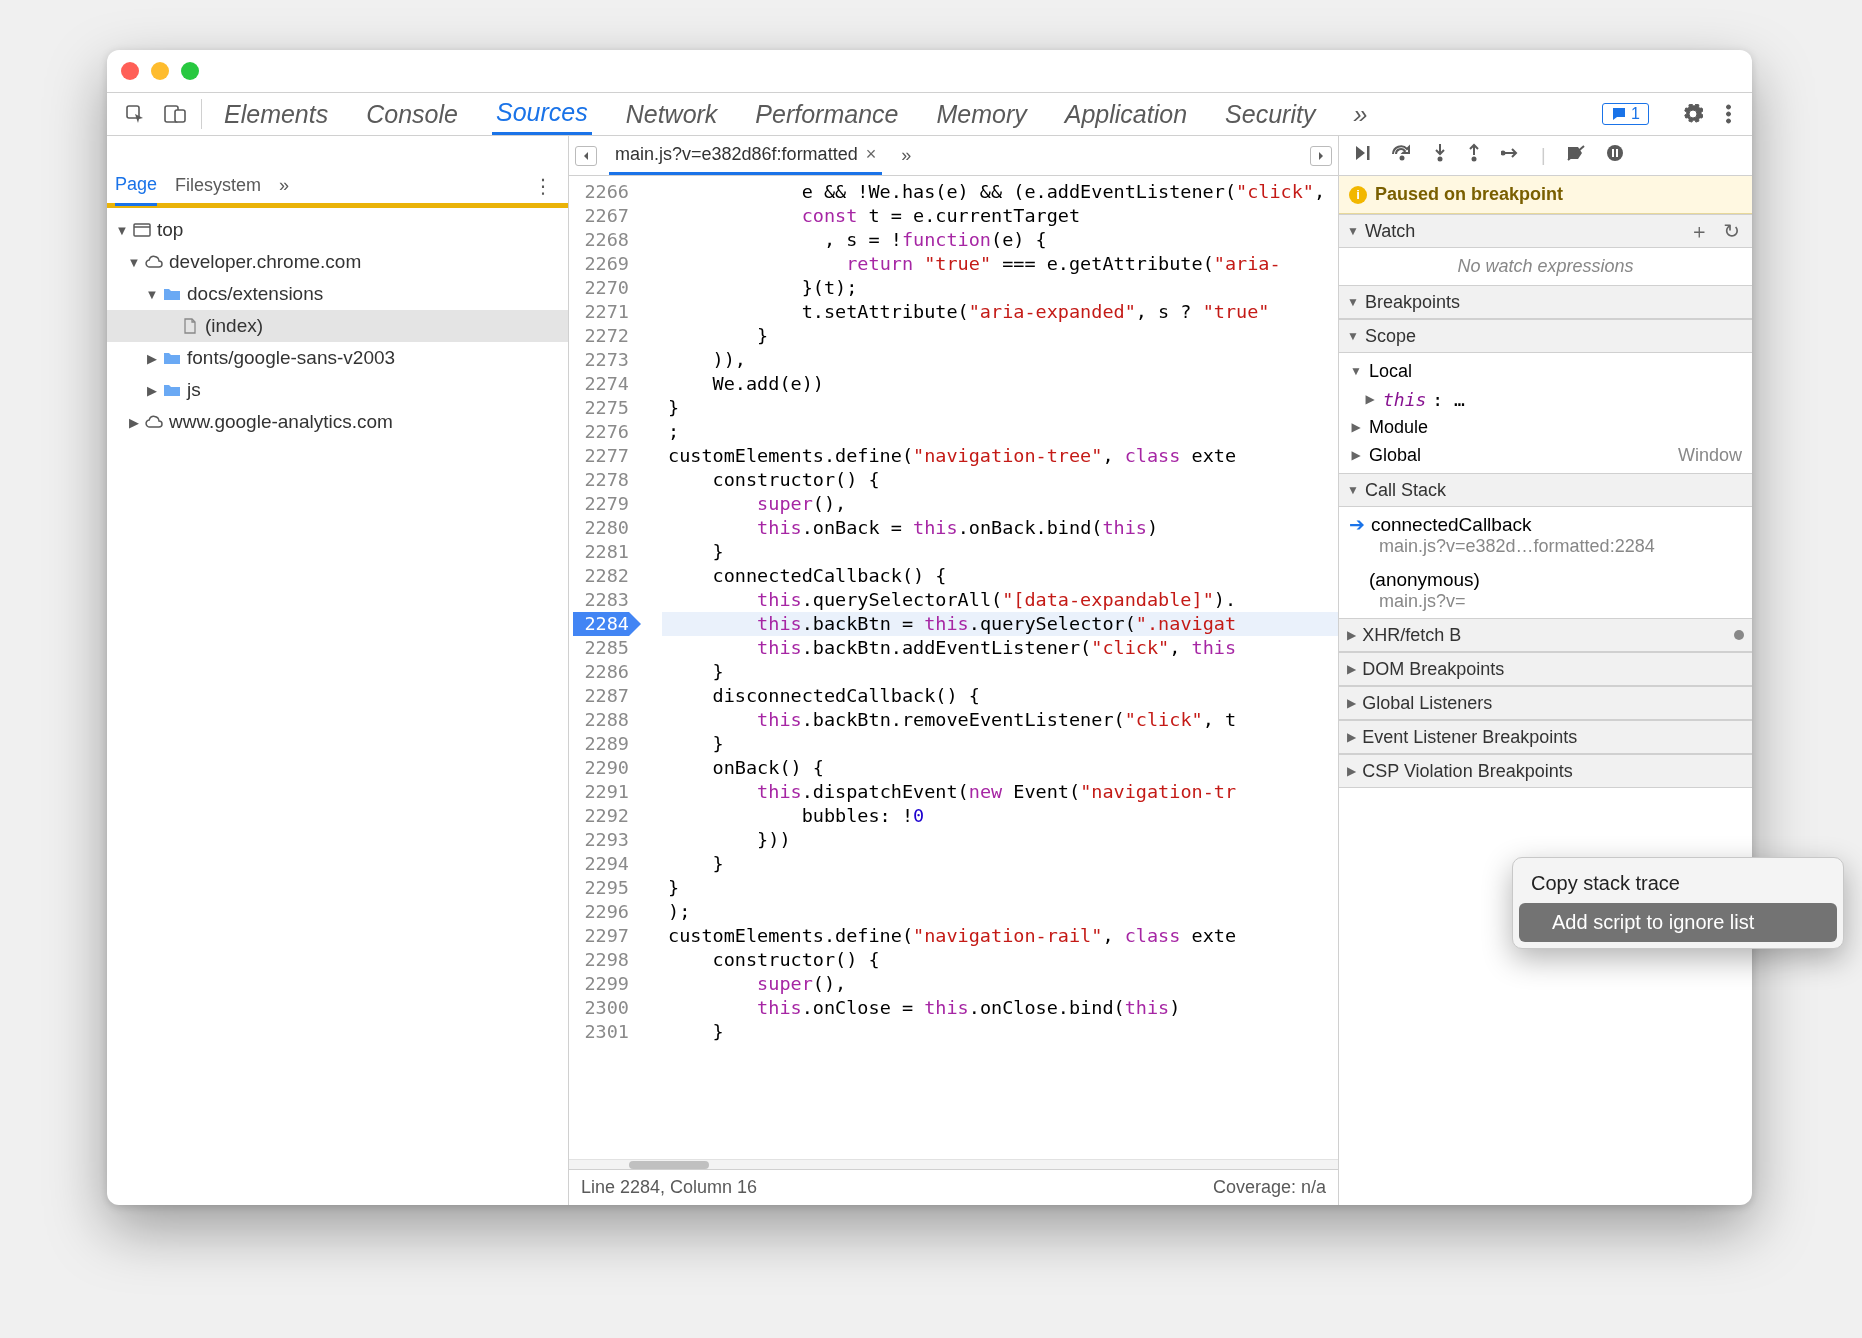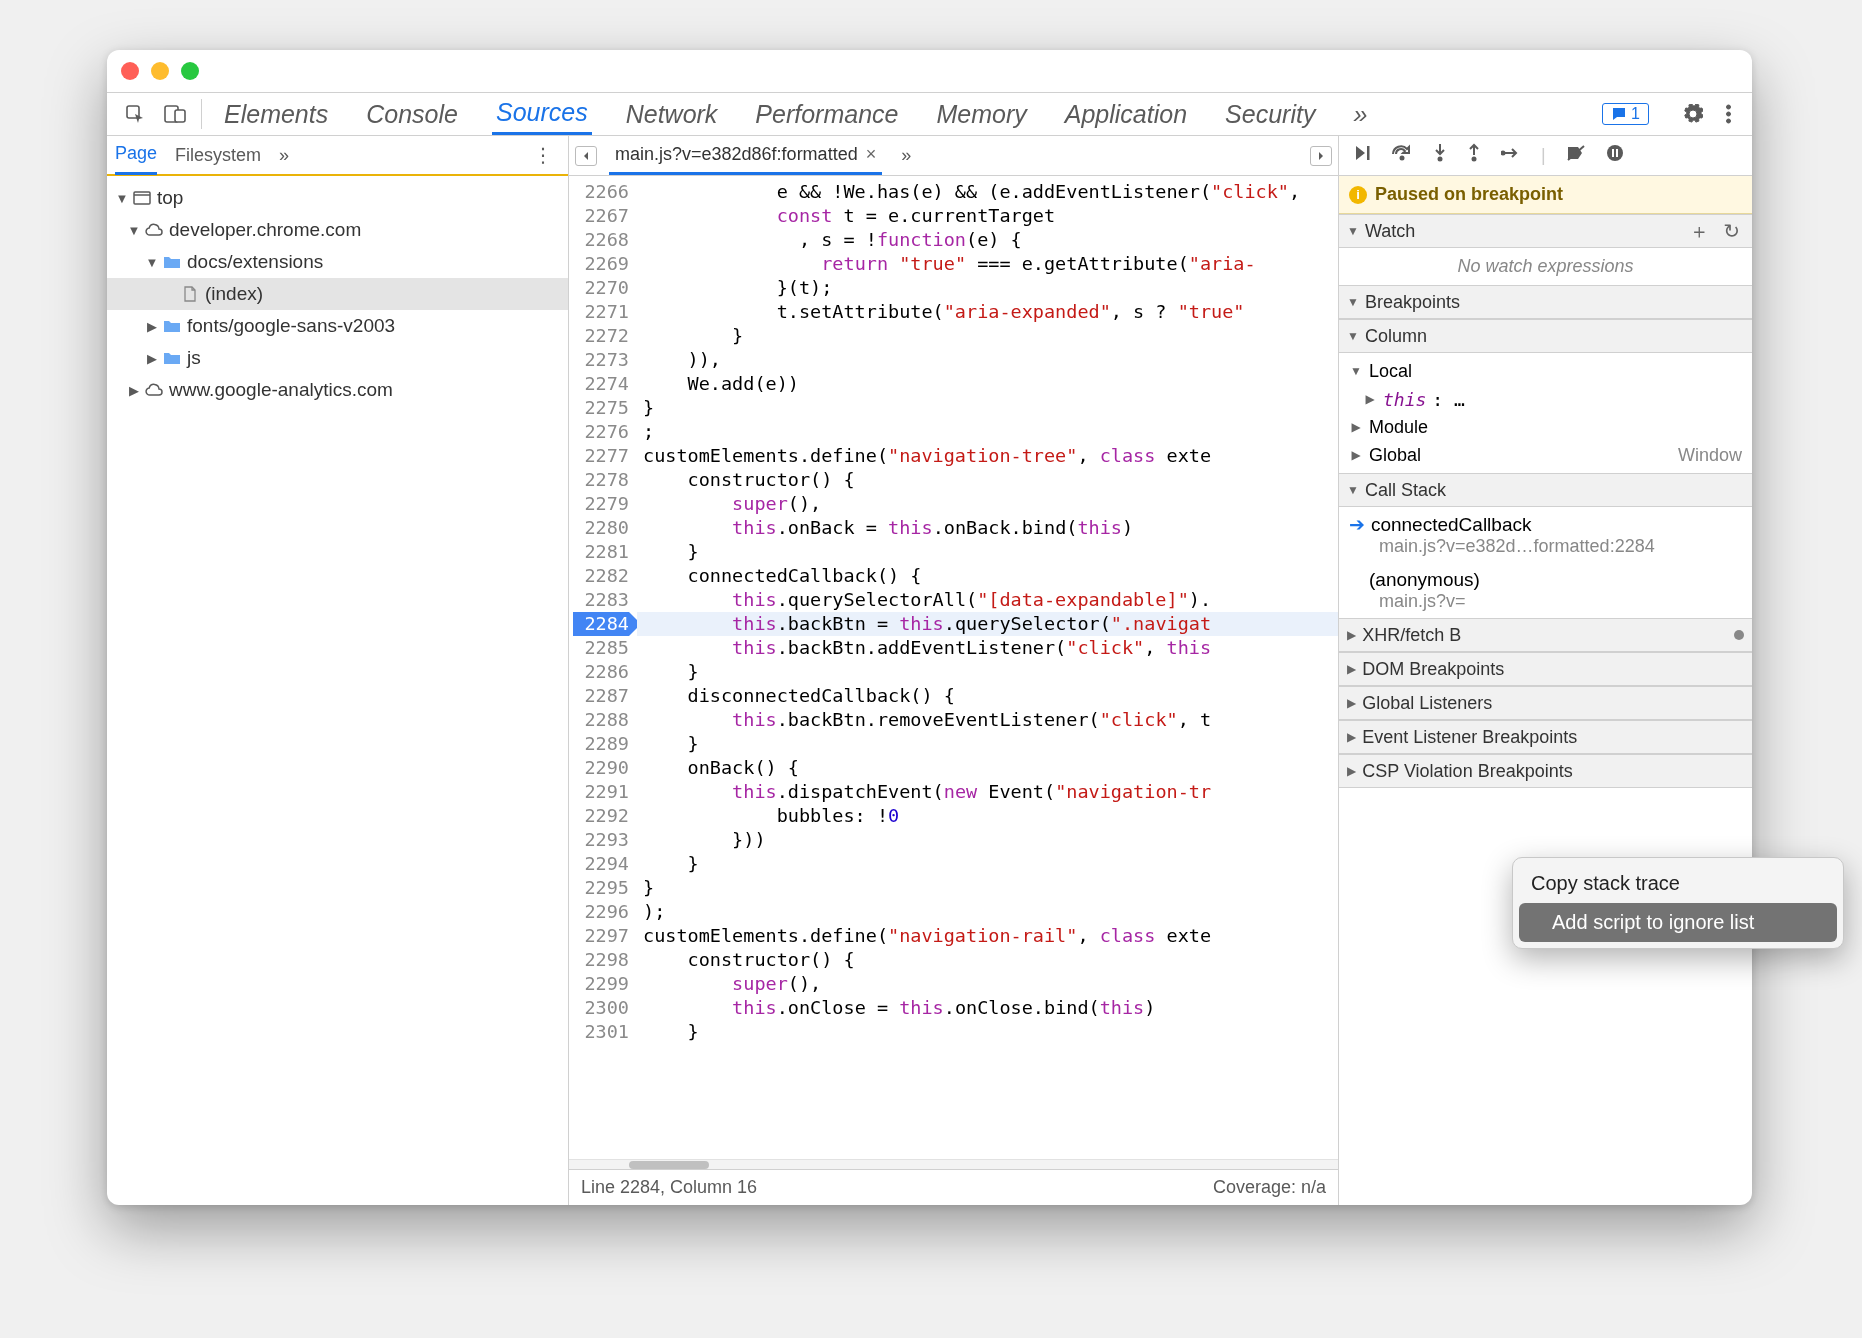--- a/index.html
+++ b/index.html
@@ -62,21 +62,21 @@
     color:#1a73e8; font-size:16px; padding:1px 8px;
   }
   .badge svg { fill:#1a73e8; }
 
   .body {
     flex:1; display:flex; min-height:0;
   }
 
   
   .navpane { width:462px; border-right:1px solid #d0d0d0; display:flex; flex-direction:column; min-height:0;}
-  .navhdr { height:40px; display:flex; align-items:center; padding:0 8px; border-bottom:2px solid #eab308;}
+  .navhdr { height:40px; display:flex; align-items:center; padding:0 8px; border-bottom:5px solid #eab308;margin-top:32px;}
   .navtabs { display:flex; gap:18px; }
   .navtab { font-size:18px; color:#5a5a5a; height:40px; display:flex; align-items:center; cursor:pointer;}
   .navtab.active { color:#1a73e8; border-bottom:3px solid #1a73e8; }
   .navhdr .nspacer { flex:1; }
   .chev-right::before { content:"»"; color:#5a5a5a; font-size:18px;}
   .dots { font-size:20px; color:#5a5a5a; cursor:pointer; padding:0 6px; letter-spacing:1px;}
 
   .tree { flex:1; overflow:auto; padding:6px 0; font-size:19px; color:#333;}
   .treerow { display:flex; align-items:center; height:32px; padding:0 6px; white-space:nowrap; cursor:default;}
   .treerow.sel { background:#e4e4e4; }
@@ -91,21 +91,21 @@
   .editorpane { width:770px; display:flex; flex-direction:column; border-right:1px solid #d0d0d0; min-height:0;}
   .edtabs { height:40px; display:flex; align-items:center; border-bottom:1px solid #d0d0d0; padding:0 6px; gap:12px; }
   .edtab { display:flex; align-items:center; gap:8px; font-size:18px; color:#333; height:100%; padding:0 6px;}
   .edtab.active { border-bottom:3px solid #1a73e8; color:#333;}
   .edtab .close { color:#666; }
   .iconsmall{width:24px;height:100%;display:flex;align-items:center;justify-content:center;color:#5a5a5a;}
   .edtabs .spacer{flex:1;}
 
   .code { flex:1; display:flex; min-height:0; font-family: ui-monospace, Menlo, Monaco, monospace; font-size:18.5px; line-height:24px; overflow:hidden;}
   .gutter { width:68px; text-align:right; padding:4px 8px 4px 4px; color:#8a8a8a; background:#fff;}
-  .src { flex:1; padding:4px 0; white-space:pre; overflow:hidden; position:relative;}
+  .src { flex:1; padding:4px 0; white-space:pre; overflow:hidden; position:relative;margin-left:25px;}
   .ln{height:24px; padding-left:6px;}
   .ln.bp{ background:#eaf1fb;}
   .gut{height:24px;}
   .gut.bp{ background:#4285f4; color:#fff; position:relative;}
   .gut.bp::after{
     content:""; position:absolute; right:-12px; top:0; width:0;height:0;
     border-top:12px solid transparent; border-bottom:12px solid transparent;
     border-left:12px solid #4285f4;
   }
   .kw{color:#a626a4;} .str{color:#c41a16;} .num{color:#1c00cf;}
@@ -417,21 +417,21 @@
       </div>
       <div class="noitems">No watch expressions</div>
 
       <div class="section-hdr">
         <span class="tw">▼</span>
           <span>Breakpoints</span>
       </div>
 
       <div class="section-hdr">
         <span class="tw">▼</span>
-          <span>Column</span>
+          <span>Scope</span>
       </div>
       <div class="scope">
         <div class="row">
             <span class="tw2">▼</span>
             <span>Local</span>
           </div>
         <div class="row" style="padding-left:14px">
             <span class="tw2">▶</span>
             <span class="mono" style="color:#881391;font-style:italic">this</span>
             <span class="mono">: …</span>

